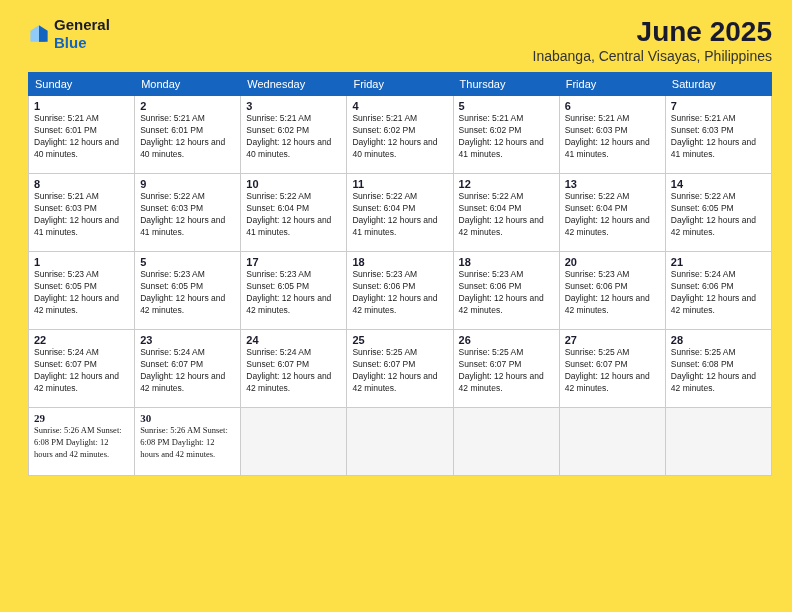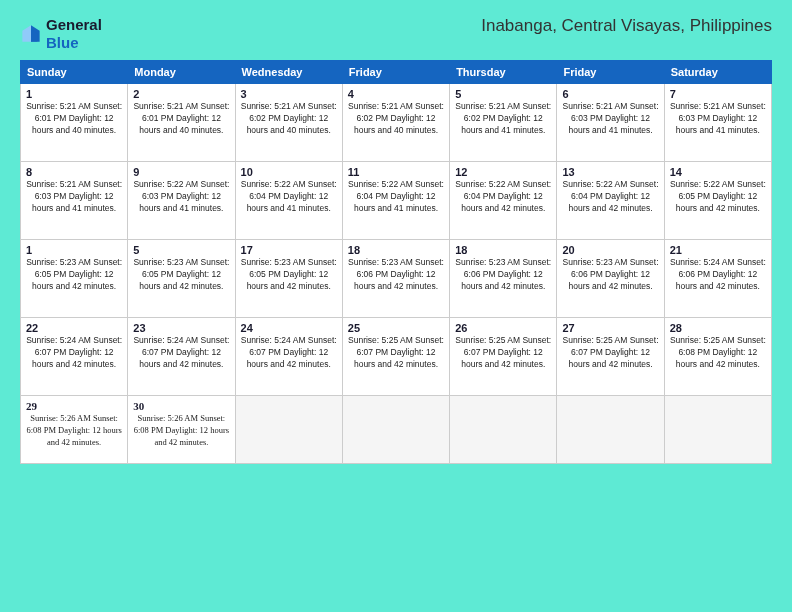--- a/index.html
+++ b/index.html
@@ -6,22 +6,22 @@
     body {
       font-family: Arial, sans-serif;
       background: #fff;
       width: 792px;
       height: 612px;
       overflow: hidden;
     }
     .page {
       width: 792px;
       height: 612px;
-      padding: 16px 20px 12px 20px;
-      background: #5eead4;
+      padding: 16px 20px 12px 28px;
+      background: #fde047;
     }
     .header {
       display: flex;
       justify-content: space-between;
       align-items: flex-start;
       margin-bottom: 8px;
     }
     .logo {
       display: flex;
       align-items: center;
@@ -40,35 +40,35 @@
     }
     .title-section {
       text-align: right;
     }
     .main-title {
       font-size: 28px;
       font-weight: bold;
       color: #1a1a2e;
     }
     .subtitle {
-      font-size: 17px;
+      font-size: 14px;
       color: #333;
     }
     .calendar {
       width: 100%;
       border-collapse: collapse;
       font-size: 9.5px;
     }
     .calendar th {
       background: #1565c0;
       color: #fff;
       text-align: left;
       padding: 5px 6px;
       font-size: 11px;
-      font-weight: bold;
+      font-weight: normal;
       border: 1px solid #1565c0;
     }
     .calendar td {
       border: 1px solid #ccc;
       vertical-align: top;
       padding: 4px 5px;
       width: calc(100% / 7);
       height: 78px;
       background: #fff;
     }
@@ -80,21 +80,20 @@
       font-size: 11px;
       font-weight: bold;
       color: #1a1a2e;
       display: block;
       margin-bottom: 1px;
     }
     .day-info {
       font-size: 8.5px;
       color: #222;
       line-height: 1.4;
-      text-align: center;
     }
     .empty-cell {
       background: #f5f5f5 !important;
     }
   </style>
 </head>
 <body>
 
 <div class="page">
   <div class="header">
@@ -105,20 +104,21 @@
         <polygon points="14,8 22,13 22,24 14,24" fill="#1565c0" opacity="0.7"></polygon>
       </svg>
       <div>
         <div class="logo-text">
           <span class="logo-general">General</span><br>
           <span class="logo-blue">Blue</span>
         </div>
       </div>
     </div>
     <div class="title-section">
+      <div class="main-title">June 2025</div>
       <div class="subtitle">Inabanga, Central Visayas, Philippines</div>
     </div>
   </div>
 
   <table class="calendar">
     <thead>
       <tr>
         <th>Sunday</th>
         <th>Monday</th>
         <th>Wednesday</th>

